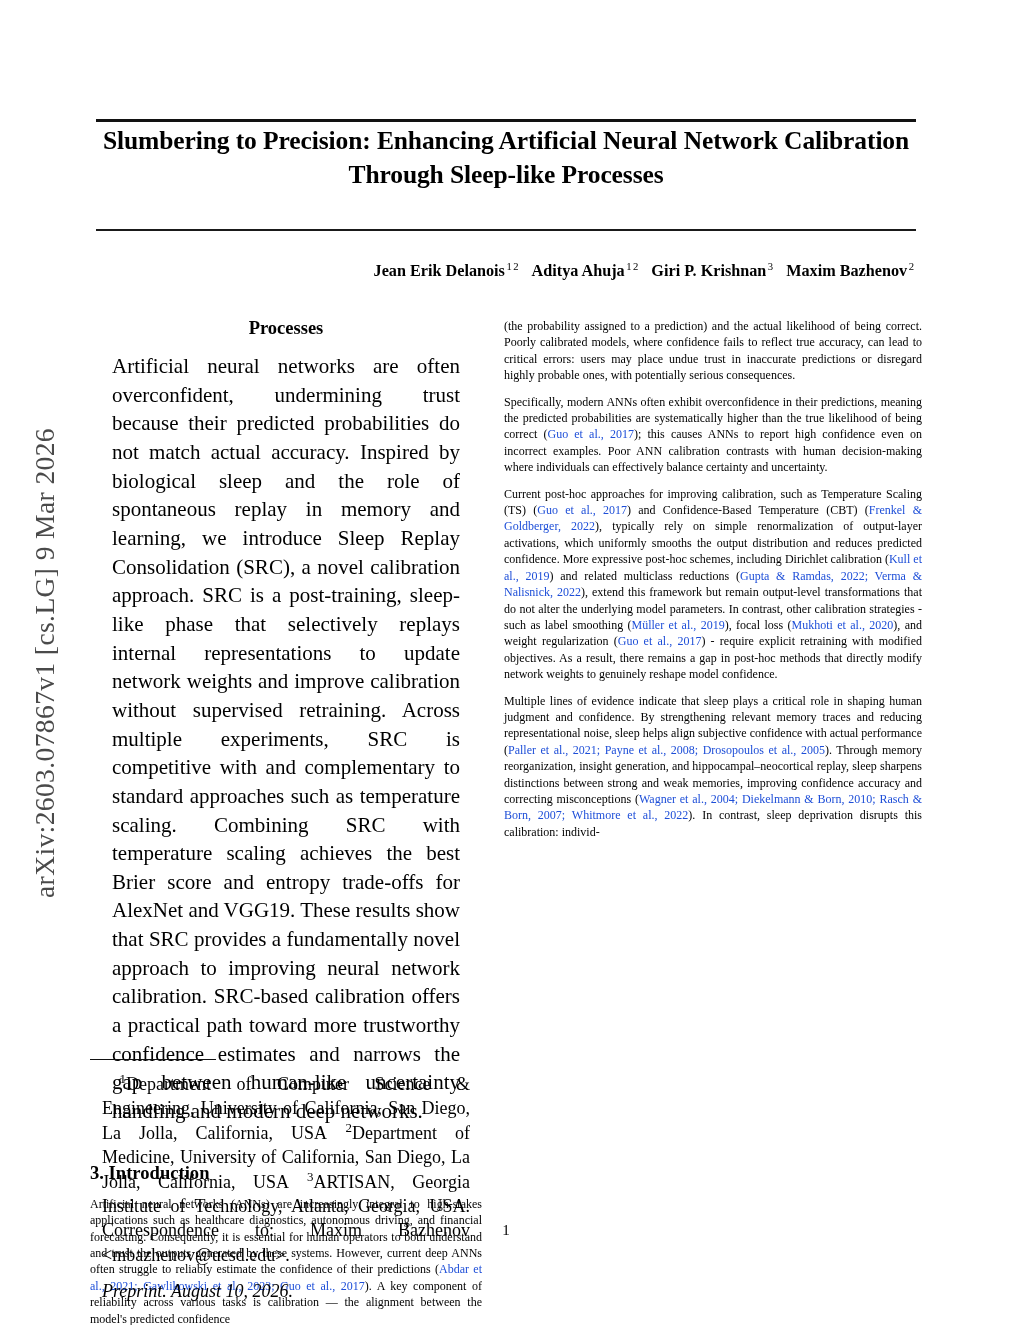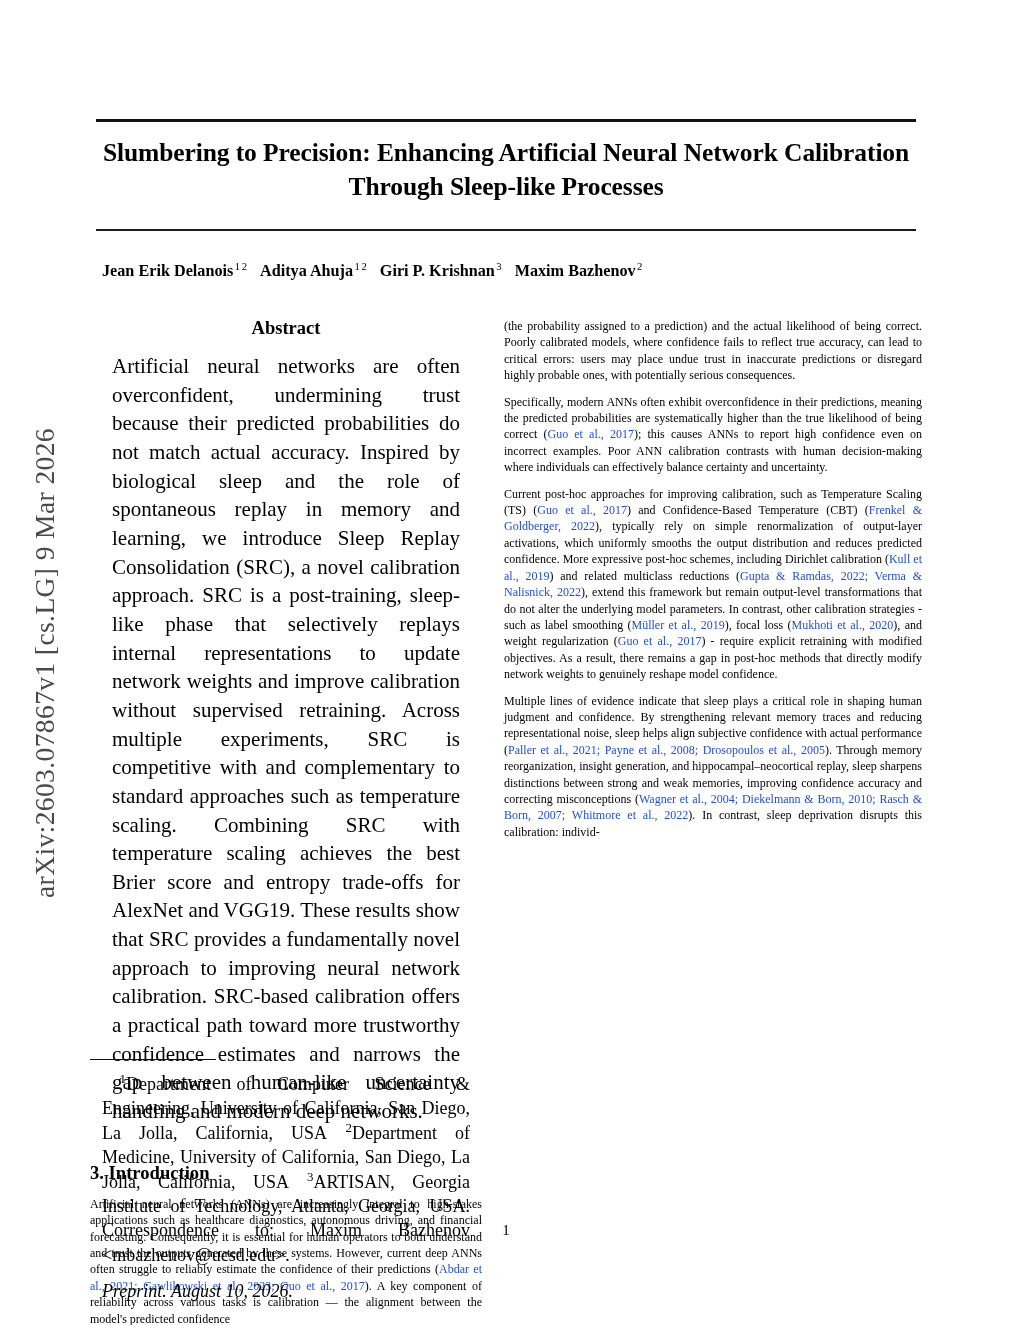--- a/index.html
+++ b/index.html
@@ -60,38 +60,38 @@
     left: 6px;
     top: 229px;
     width: 820px;
     height: 0;
     border-top: 2.5px solid #1a1a1a;
   }
 
   #title-block {
     position: absolute;
     left: 6px;
-    top: 136px;
+    top: 124px;
     width: 820px;
     text-align: center;
   }
   #paper-title {
     font-size: 25.5px;
     font-weight: bold;
     line-height: 1.33;
     letter-spacing: -0.1px;
   }
 
   
   #authors {
     position: absolute;
-    left: 12px;
+    left: 4px;
     top: 262px;
     width: 820px;
-    text-align: left;
+    text-align: right;
     font-size: 16.2px;
     font-weight: bold;
   }
   #authors .author {
     white-space: nowrap;
   }
   #authors .sep {
     display: inline-block;
     width: 13px;
   }
@@ -220,21 +220,21 @@
   <div id="title-block">
     <div id="paper-title">Slumbering to Precision: Enhancing Artificial Neural Network Calibration Through Sleep-like Processes</div>
   </div>
 
   <div id="authors">
     <span class="author"><span>Jean Erik Delanois</span><sup><span>1</span><span class="s2">2</span></sup></span><span class="sep"></span><span class="author"><span>Aditya Ahuja</span><sup><span>1</span><span class="s2">2</span></sup></span><span class="sep"></span><span class="author"><span>Giri P. Krishnan</span><sup><span>3</span></sup></span><span class="sep"></span><span class="author"><span>Maxim Bazhenov</span><sup><span>2</span></sup></span>
   </div>
 
   <div id="col-left">
 
-    <h2 class="abstract-heading">Abstract</h2>
+    <h2 class="abstract-heading">Processes</h2>
 
     <div class="abstract-body">
       <p>Artificial neural networks are often overconfident, undermining trust because their predicted probabilities do not match actual accuracy. Inspired by biological sleep and the role of spontaneous replay in memory and learning, we introduce Sleep Replay Consolidation (SRC), a novel calibration approach. SRC is a post-training, sleep-like phase that selectively replays internal representations to update network weights and improve calibration without supervised retraining. Across multiple experiments, SRC is competitive with and complementary to standard approaches such as temperature scaling. Combining SRC with temperature scaling achieves the best Brier score and entropy trade-offs for AlexNet and VGG19. These results show that SRC provides a fundamentally novel approach to improving neural network calibration. SRC-based calibration offers a practical path toward more trustworthy confidence estimates and narrows the gap between human-like uncertainty handling and modern deep networks.</p>
     </div>
 
     <div id="intro-heading-wrap">
       <h2 class="section-heading">3. Introduction</h2>
     </div>
 
     <p class="body-par"><span>Artificial neural networks (ANNs) are increasingly integral to high-stakes applications such as healthcare diagnostics, autonomous driving, and financial forecasting. Consequently, it is essential for human operators to both understand and trust the outputs generated by these systems. However, current deep ANNs often struggle to reliably estimate the confidence of their predictions (</span><span class="cite">Abdar et al., 2021</span><span class="cite">; </span><span class="cite">Gawlikowski et al., 2023</span><span class="cite">; </span><span class="cite">Guo et al., 2017</span><span>). A key component of reliability across various tasks is calibration — the alignment between the model's predicted confidence</span></p>

